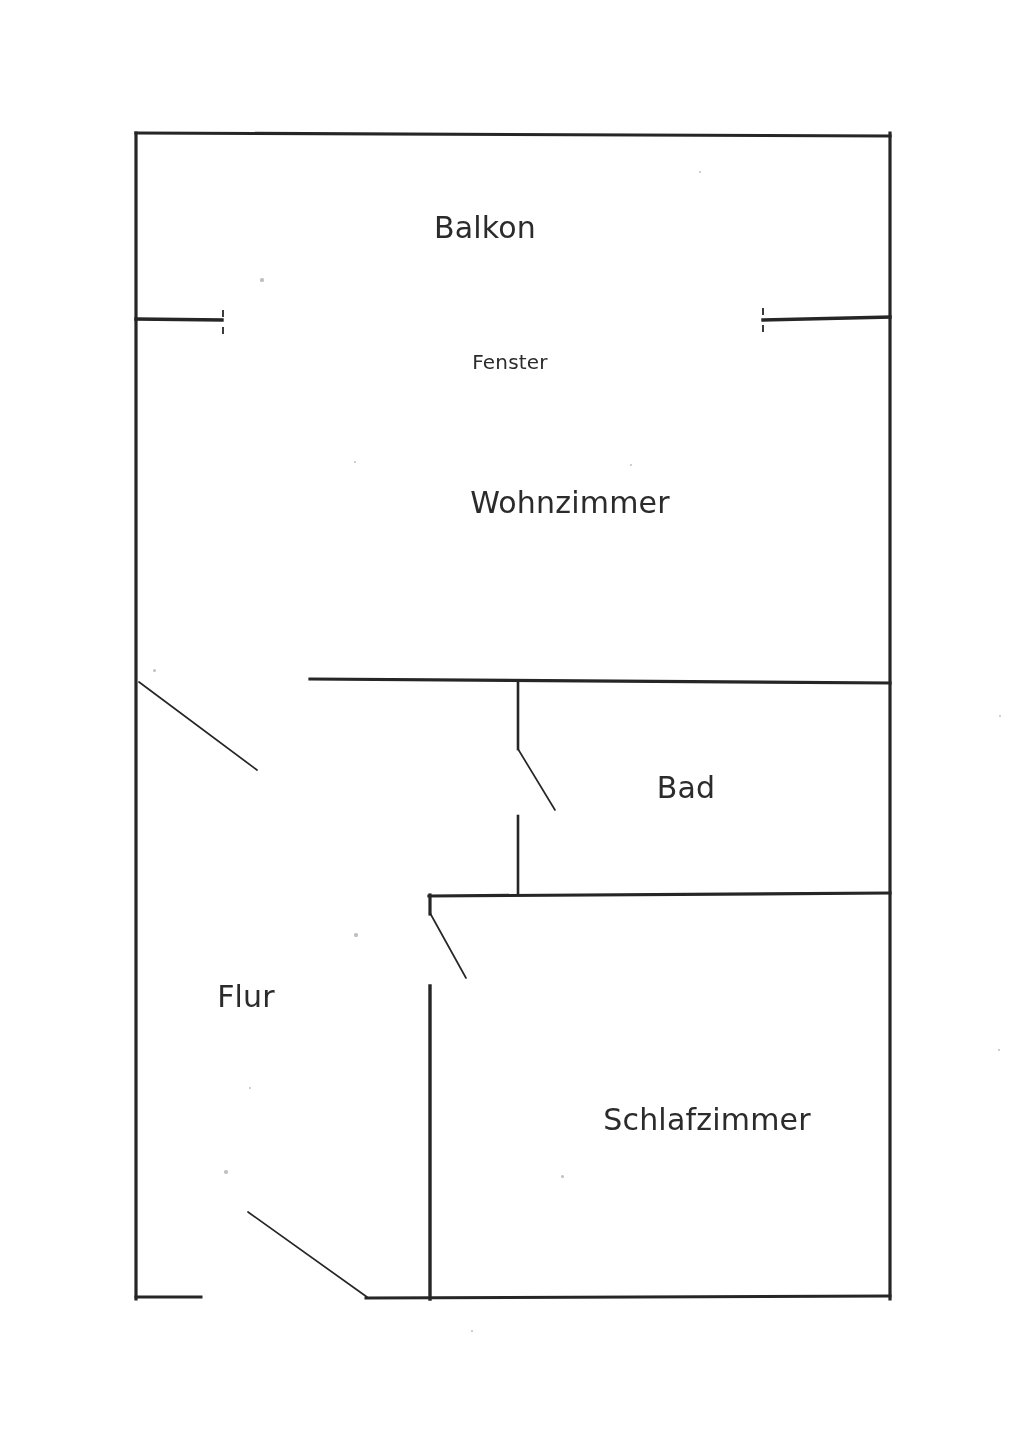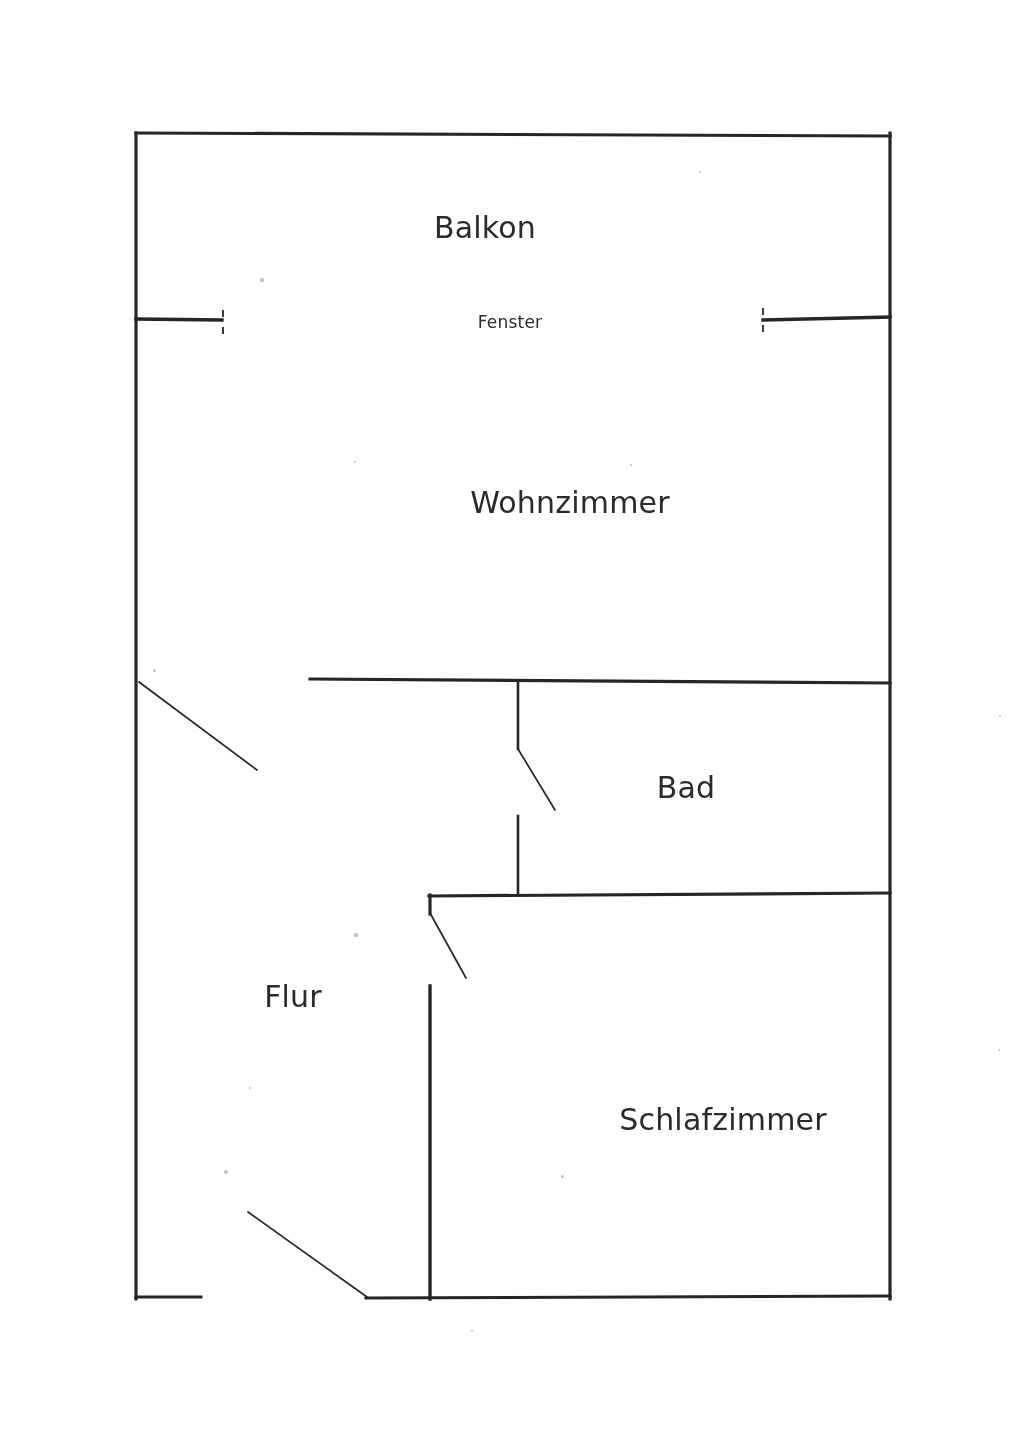--- a/index.html
+++ b/index.html
@@ -33,21 +33,21 @@
     position: absolute;
     color: #2b2b2b;
     font-family: "DejaVu Sans", sans-serif;
     font-weight: 400;
     white-space: nowrap;
     transform: translate(-50%, -50%);
     letter-spacing: 0.2px;
     -webkit-font-smoothing: antialiased;
   }
   .room-label.size-lg { font-size: 30px; }
-  .room-label.size-sm { font-size: 17px; }
+  .room-label.size-sm { font-size: 20px; margin-top: 40px; }
   .speck {
     position: absolute;
     background: #8d8d8d;
     border-radius: 50%;
     opacity: 0.55;
   }
 </style>
 </head>
 <body>
 
@@ -81,22 +81,22 @@
         <line x1="763" y1="308" x2="763" y2="315" stroke="#262626" stroke-width="1.8"></line>
         <line x1="763" y1="325" x2="763" y2="332" stroke="#262626" stroke-width="1.8"></line>
       </g>
   </svg>
 
   <div id="labels-layer">
     <div class="room-label size-lg" style="left:485px; top:227px;">Balkon</div>
     <div class="room-label size-sm" style="left:510px; top:322px;">Fenster</div>
     <div class="room-label size-lg" style="left:530px; top:502px;margin-left:40px;">Wohnzimmer</div>
     <div class="room-label size-lg" style="left:686px; top:787px;text-align:right;">Bad</div>
-    <div class="room-label size-lg" style="left:246px; top:996px;margin-left:47px;">Flur</div>
-    <div class="room-label size-lg" style="left:723px; top:1119px;">Schlafzimmer</div>
+    <div class="room-label size-lg" style="left:246px; top:996px;">Flur</div>
+    <div class="room-label size-lg" style="left:707px; top:1119px;">Schlafzimmer</div>
   </div>
 
   <div id="specks-layer">
       <div class="speck" style="left: 698.6px; top: 170.6px; width: 2.8px; height: 2.8px;"></div>
       <div class="speck" style="left: 260.4px; top: 278.4px; width: 3.2px; height: 3.2px;"></div>
       <div class="speck" style="left: 353.6px; top: 460.6px; width: 2.8px; height: 2.8px;"></div>
       <div class="speck" style="left: 629.8px; top: 463.8px; width: 2.4px; height: 2.4px;"></div>
       <div class="speck" style="left: 152.5px; top: 668.5px; width: 3px; height: 3px;"></div>
       <div class="speck" style="left: 998.7px; top: 714.7px; width: 2.6px; height: 2.6px;"></div>
       <div class="speck" style="left: 354.4px; top: 933.4px; width: 3.2px; height: 3.2px;"></div>

